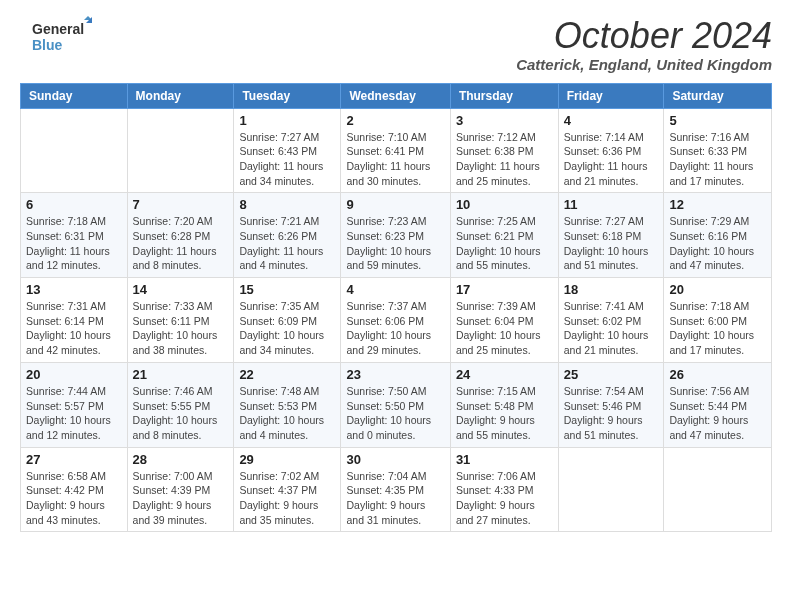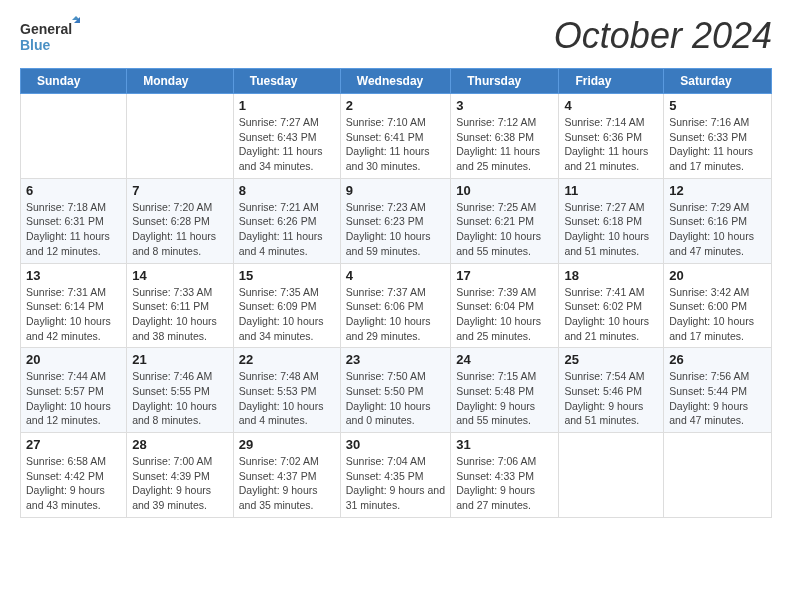--- a/index.html
+++ b/index.html
@@ -14,20 +14,21 @@
       width: 792px;
       min-height: 612px;
       padding: 16px 20px 10px 20px;
       background: #fff;
     }
     .header {
       display: flex;
       justify-content: space-between;
       align-items: flex-start;
       margin-bottom: 10px;
+      margin-left: 12px;
     }
     .logo {
       display: flex;
       align-items: center;
       gap: 4px;
     }
     .title-section {
       text-align: right;
       font-style: italic;
     }
@@ -43,21 +44,21 @@
       font-weight: bold;
     }
     .calendar {
       width: 100%;
       border-collapse: collapse;
       font-size: 11px;
     }
     .calendar thead th {
       background: #3a7abf;
       color: #fff;
-      padding: 5px 16px;
+      padding: 5px 8px;
       text-align: left;
       font-size: 12px;
       font-weight: bold;
       border: 1px solid #5a9adf;
     }
     .calendar tbody td {
       border: 1px solid #ddd;
       vertical-align: top;
       padding: 4px 5px;
       width: 113px;
@@ -89,20 +90,21 @@
     <div class="logo">
     <svg width="60" height="42" viewBox="0 0 60 42">
       <text x="0" y="18" font-size="14" font-weight="bold" fill="#333" font-family="Arial">General</text>
       <text x="0" y="34" font-size="14" font-weight="bold" fill="#4a90c4" font-family="Arial">Blue</text>
       <polygon points="52,4 60,4 56,0" fill="#4a90c4"></polygon>
       <polygon points="54,7 60,7 60,1" fill="#3a7abf"></polygon>
     </svg>
   </div>
     <div class="title-section">
       <div class="main-title">October 2024</div>
+      <div class="subtitle">Catterick, England, United Kingdom</div>
     </div>
   </div>
 
   <table class="calendar">
     <thead>
       <tr>
       <th>Sunday</th>
           <th>Monday</th>
           <th>Tuesday</th>
           <th>Wednesday</th>
@@ -222,21 +224,21 @@
 Daylight: 10 hours and 25 minutes.</div>
           </td>
           <td>
             <span class="day-num">18</span>
             <div class="day-info">Sunrise: 7:41 AM
 Sunset: 6:02 PM
 Daylight: 10 hours and 21 minutes.</div>
           </td>
           <td>
             <span class="day-num">20</span>
-            <div class="day-info">Sunrise: 3:42 AM
+            <div class="day-info">Sunrise: 7:18 AM
 Sunset: 6:00 PM
 Daylight: 10 hours and 17 minutes.</div>
           </td>
         </tr>
         <tr>
           <td>
             <span class="day-num">20</span>
             <div class="day-info">Sunrise: 7:44 AM
 Sunset: 5:57 PM
 Daylight: 10 hours and 12 minutes.</div>

